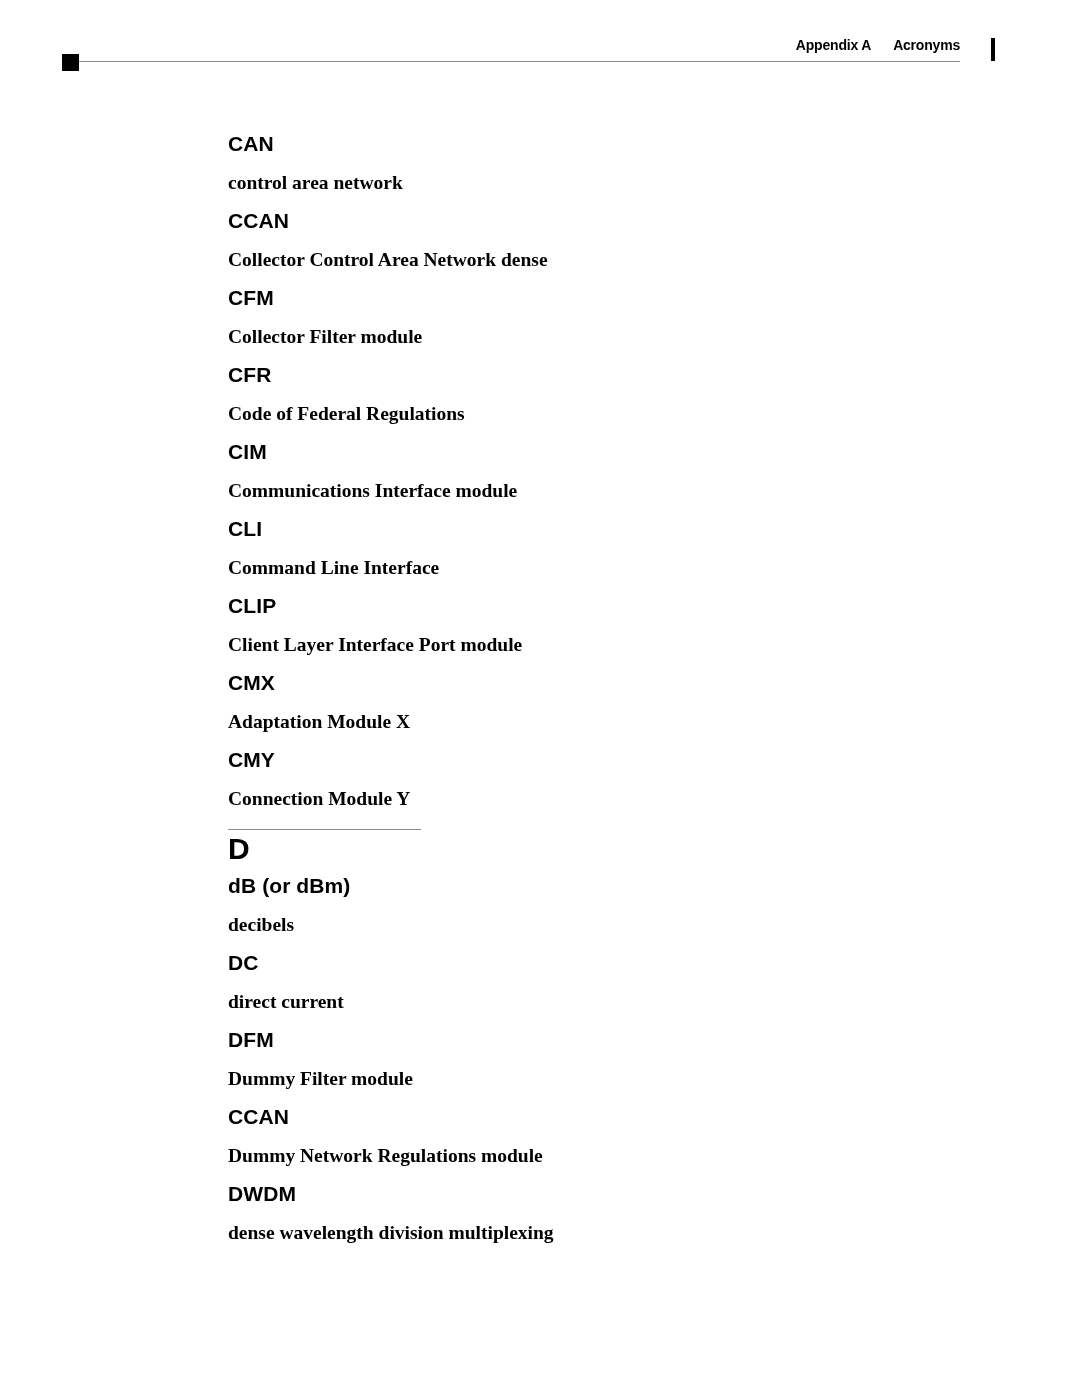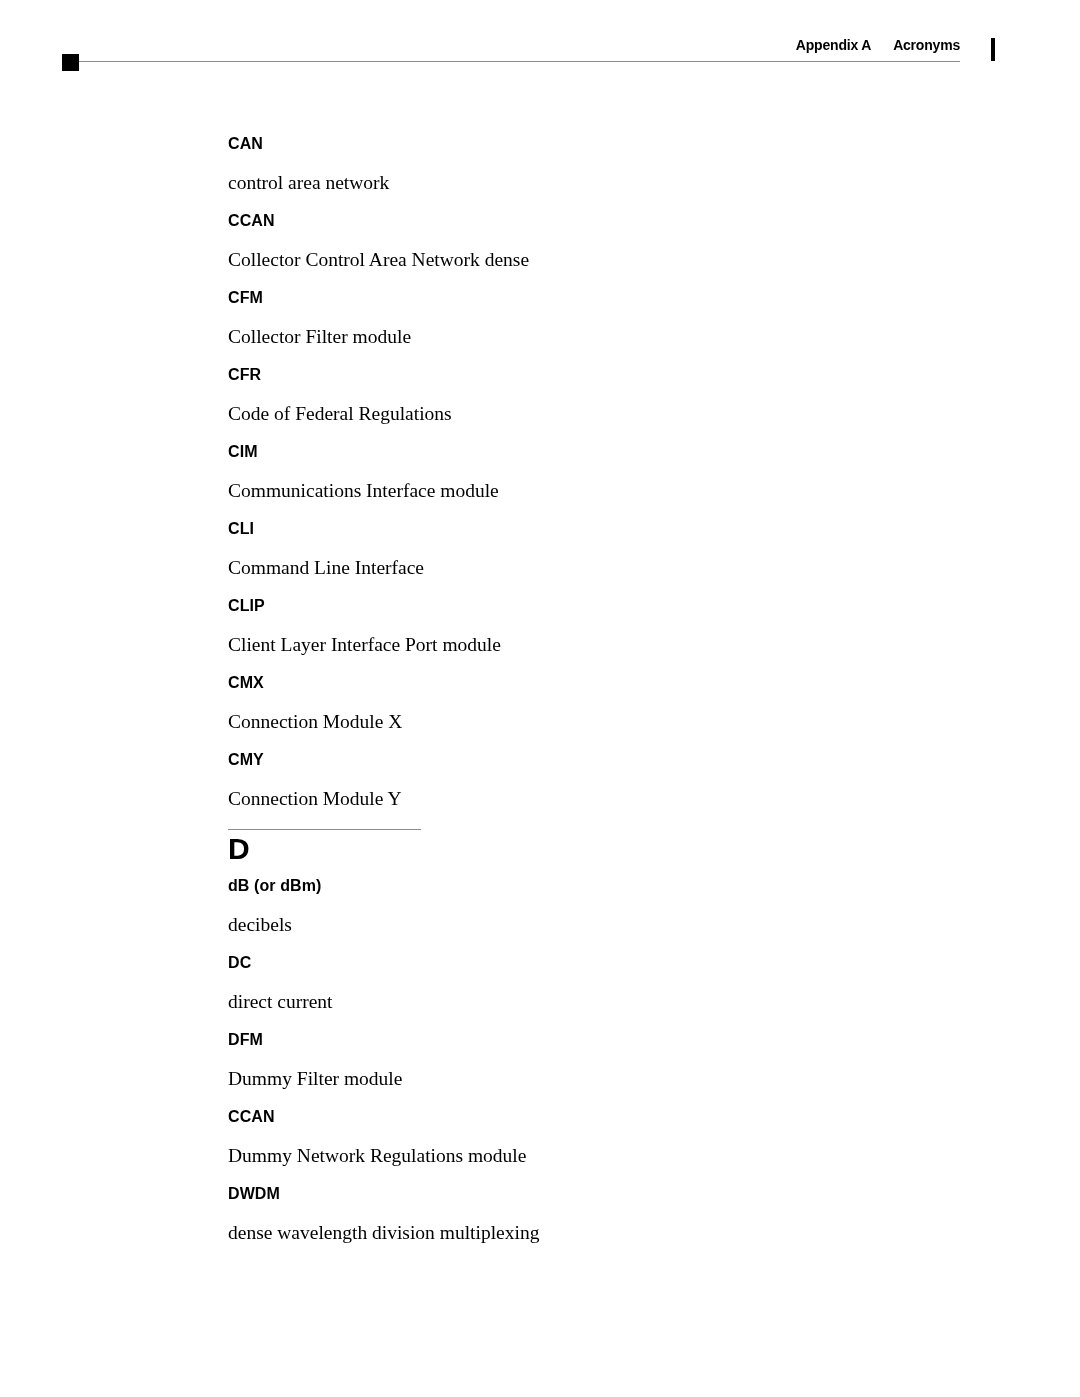--- a/index.html
+++ b/index.html
@@ -68,30 +68,30 @@
     top: 133px;
     width: 760px;
   }
   .entry {
     margin: 0;
     padding: 0;
   }
   .term {
     font-family: "Liberation Sans", "DejaVu Sans", sans-serif;
     font-weight: bold;
-    font-size: 16px;
+    font-size: 21px;
     letter-spacing: 0.1px;
     line-height: 22px;
     margin: 0;
     padding: 0;
     height: 22px;
   }
   .definition {
     font-family: "Liberation Serif", "DejaVu Serif", serif;
-    font-weight: normal;
+    font-weight: bold;
     font-size: 19.5px;
     line-height: 26px;
     margin: 0;
     padding: 0;
     height: 26px;
     margin-top: 15px;
     margin-bottom: 14px;
   }
 
   
@@ -160,21 +160,21 @@
   <div class="entry">
     <div class="term">CLI</div>
     <div class="definition">Command Line Interface</div>
   </div>
   <div class="entry">
     <div class="term">CLIP</div>
     <div class="definition">Client Layer Interface Port module</div>
   </div>
   <div class="entry">
     <div class="term">CMX</div>
-    <div class="definition">Connection Module X</div>
+    <div class="definition">Adaptation Module X</div>
   </div>
   <div class="entry">
     <div class="term">CMY</div>
     <div class="definition">Connection Module Y</div>
   </div>
 
   <div class="section-break">
     <div class="section-rule"></div>
     <div class="section-letter">D</div>
   </div>

